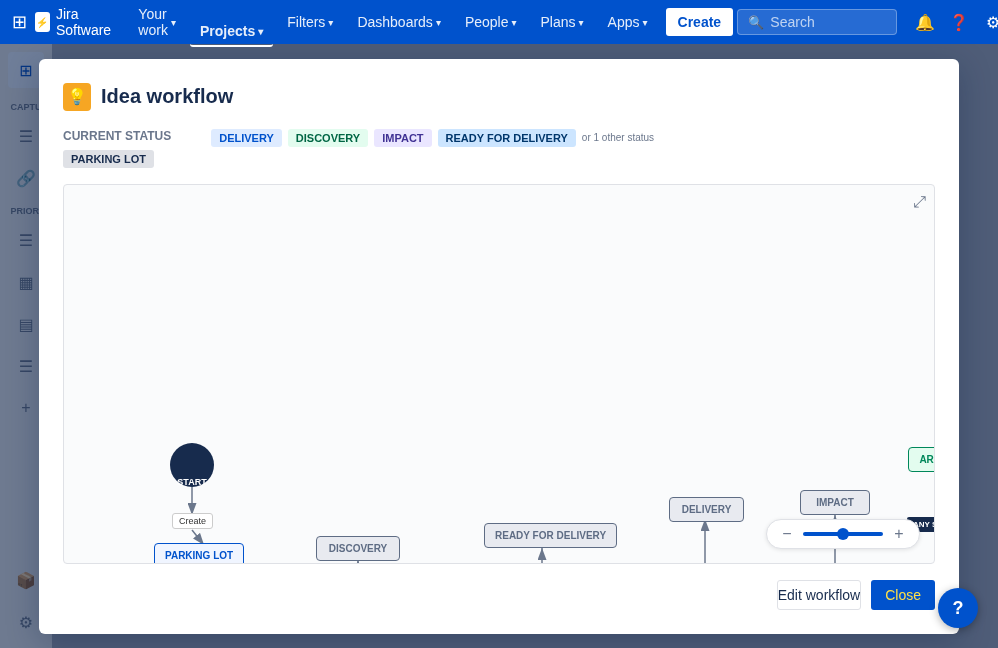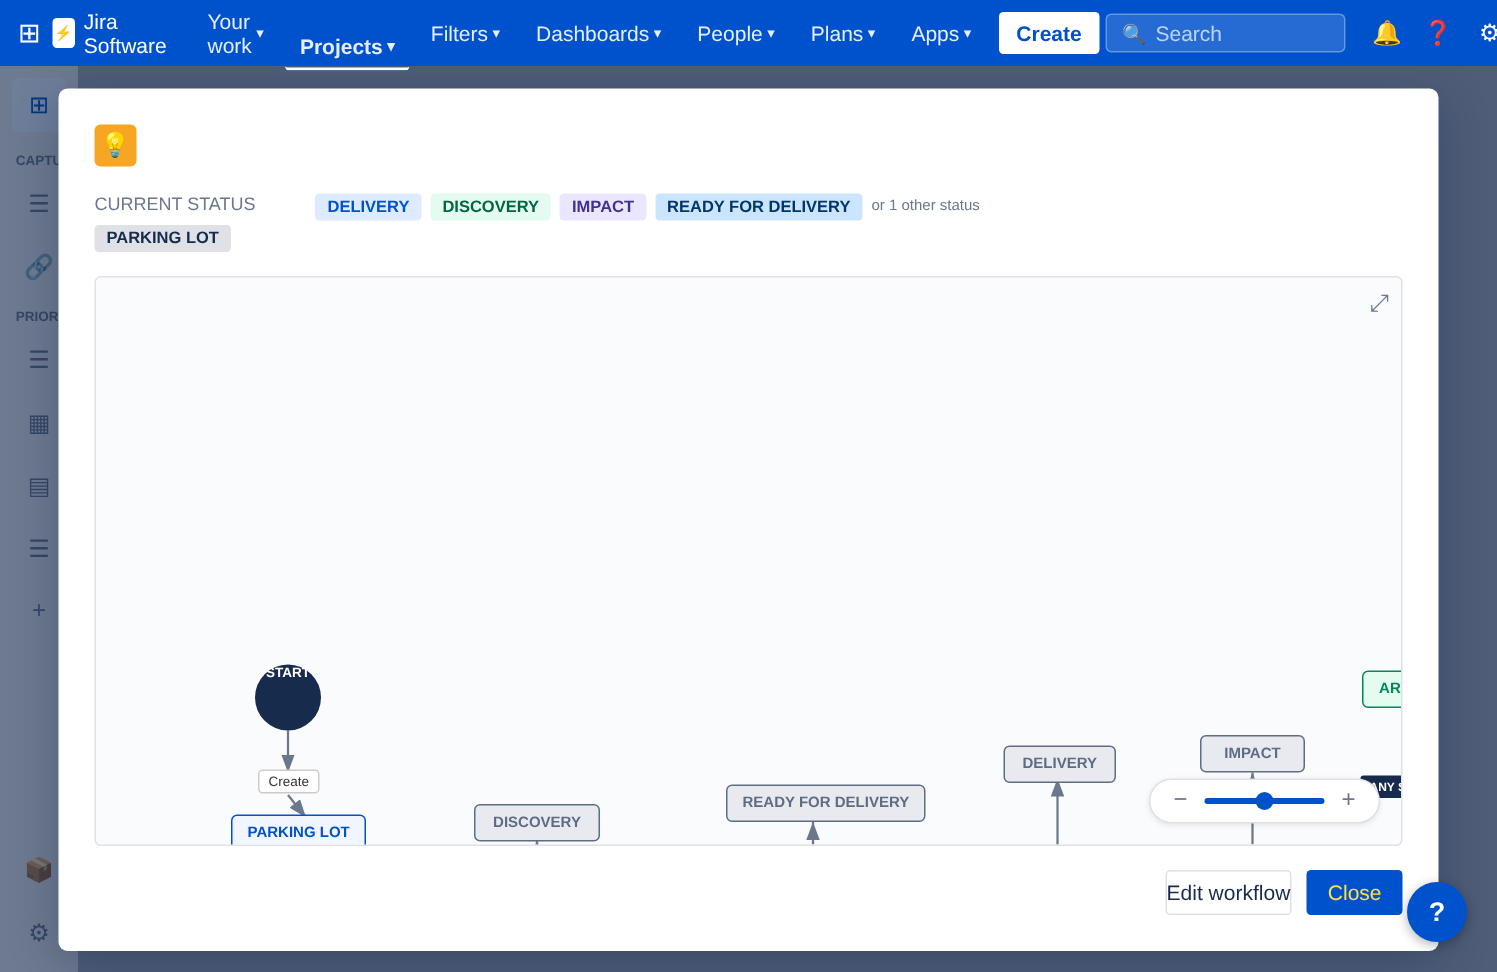--- a/index.html
+++ b/index.html
@@ -41,37 +41,37 @@
     .modal-overlay { position: absolute; top: 44px; left: 0; right: 0; bottom: 0; background: rgba(9, 30, 66, 0.54); display: flex; align-items: center; justify-content: center; z-index: 50; }
 
     
     .modal { background: white; border-radius: 6px; width: 920px; max-width: 95%; padding: 24px; position: relative; box-shadow: 0 8px 32px rgba(9,30,66,0.3); }
     .modal-header { display: flex; align-items: center; gap: 10px; margin-bottom: 18px; }
     .modal-icon { width: 28px; height: 28px; background: #f6a623; border-radius: 4px; display: flex; align-items: center; justify-content: center; color: white; font-size: 16px; }
     .modal-title { font-size: 20px; font-weight: 600; color: #172b4d; }
 
     .modal-status-row { display: flex; align-items: flex-start; gap: 40px; margin-bottom: 16px; }
     .status-section {}
-    .status-label { font-size: 12px; font-weight: 400; color: #6b778c; margin-bottom: 6px; text-transform: uppercase; }
+    .status-label { font-size: 12px; font-weight: 700; color: #6b778c; margin-bottom: 6px; text-transform: uppercase; }
     .status-badge { background: #dfe1e6; border-radius: 3px; padding: 3px 8px; font-size: 11px; font-weight: 700; color: #172b4d; text-transform: uppercase; display: inline-block; }
     .move-section {}
     .move-tags { display: flex; align-items: center; gap: 6px; flex-wrap: wrap; }
     .move-tag { padding: 3px 8px; border-radius: 3px; font-size: 11px; font-weight: 700; text-transform: uppercase; cursor: pointer; }
     .move-tag.blue { background: #deebff; color: #0052cc; }
     .move-tag.teal { background: #e3fcef; color: #006644; }
     .move-tag.purple { background: #eae6ff; color: #403294; }
     .move-tag.dark-blue { background: #cce5ff; color: #00366b; }
     .move-tag-other { font-size: 10px; color: #6b778c; }
 
     
     .workflow-canvas { border: 1px solid #dfe1e6; border-radius: 4px; background: #fafbfc; height: 380px; position: relative; overflow: hidden; margin-bottom: 16px; }
 
     
     .wf-node { position: absolute; }
-    .wf-start { width: 44px; height: 44px; border-radius: 50%; background: #172b4d; color: white; display: flex; align-items: flex-start; justify-content: center; font-size: 9px; font-weight: 700; text-transform: uppercase; }
+    .wf-start { width: 44px; height: 44px; border-radius: 50%; background: #172b4d; color: white; display: flex; align-items: flex-end; justify-content: center; font-size: 9px; font-weight: 700; text-transform: uppercase; }
     .wf-state { border: 1.5px solid; border-radius: 4px; padding: 6px 10px; font-size: 10px; font-weight: 700; text-transform: uppercase; text-align: center; background: white; }
     .wf-state.parking-lot { border-color: #0052cc; color: #0052cc; background: #f0f5ff; }
     .wf-state.discovery { border-color: #5e6c84; color: #5e6c84; background: #e8eaf0; }
     .wf-state.ready { border-color: #5e6c84; color: #5e6c84; background: #e8eaf0; }
     .wf-state.delivery { border-color: #5e6c84; color: #5e6c84; background: #e8eaf0; }
     .wf-state.impact { border-color: #5e6c84; color: #5e6c84; background: #e8eaf0; }
     .wf-state.archived { border-color: #00875a; color: #00875a; background: #e3fcef; }
     .wf-any-status { background: #172b4d; color: white; font-size: 8px; font-weight: 700; text-transform: uppercase; padding: 3px 6px; border-radius: 2px; white-space: nowrap; }
     .wf-create-label { border: 1px solid #ccc; border-radius: 3px; padding: 2px 6px; font-size: 9px; color: #333; background: white; }
 
@@ -168,20 +168,21 @@
   <div class="main-bg"></div>
 </div>
 
 <div class="modal-overlay">
   <div class="modal">
 
     <div class="modal-header">
       <div class="modal-icon">
         <span>💡</span>
       </div>
+      <h2 class="modal-title">Idea workflow</h2>
     </div>
 
     <div class="modal-status-row">
       <div class="status-section">
         <div class="status-label">Current status</div>
         <span class="status-badge">PARKING LOT</span>
       </div>
       <div class="move-section">
         <div class="move-tags">
           <span class="move-tag blue">DELIVERY</span>

